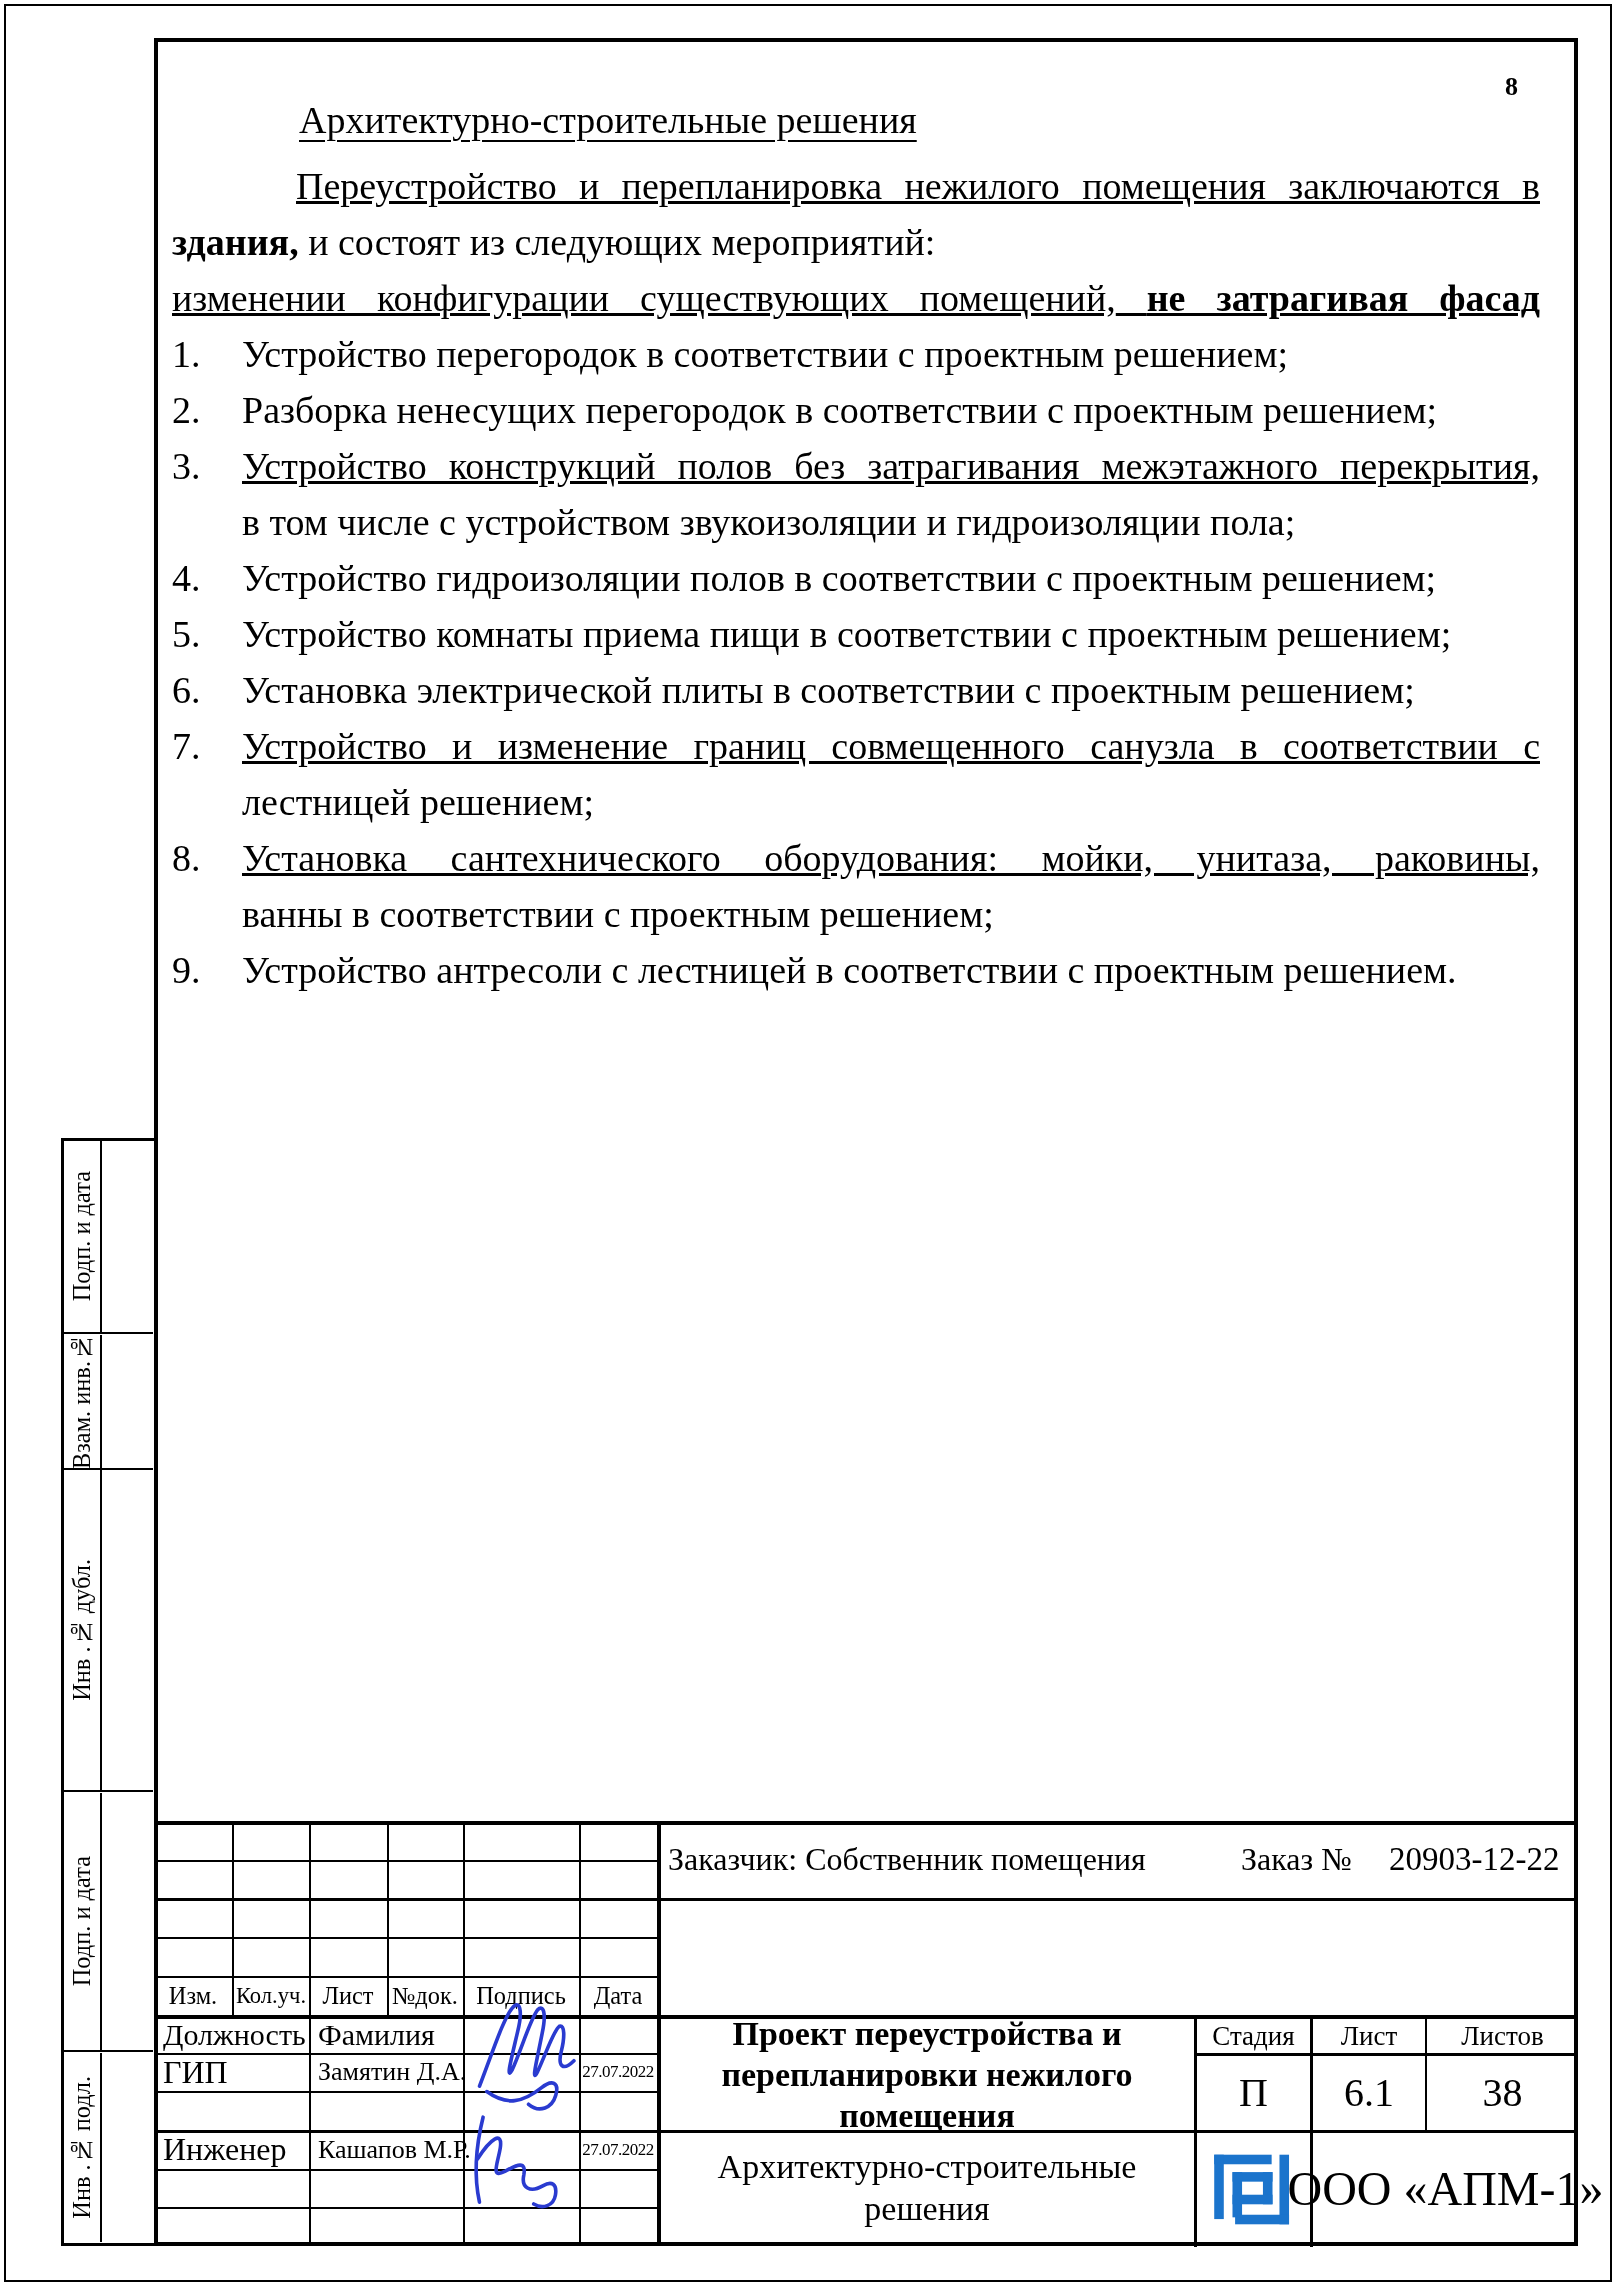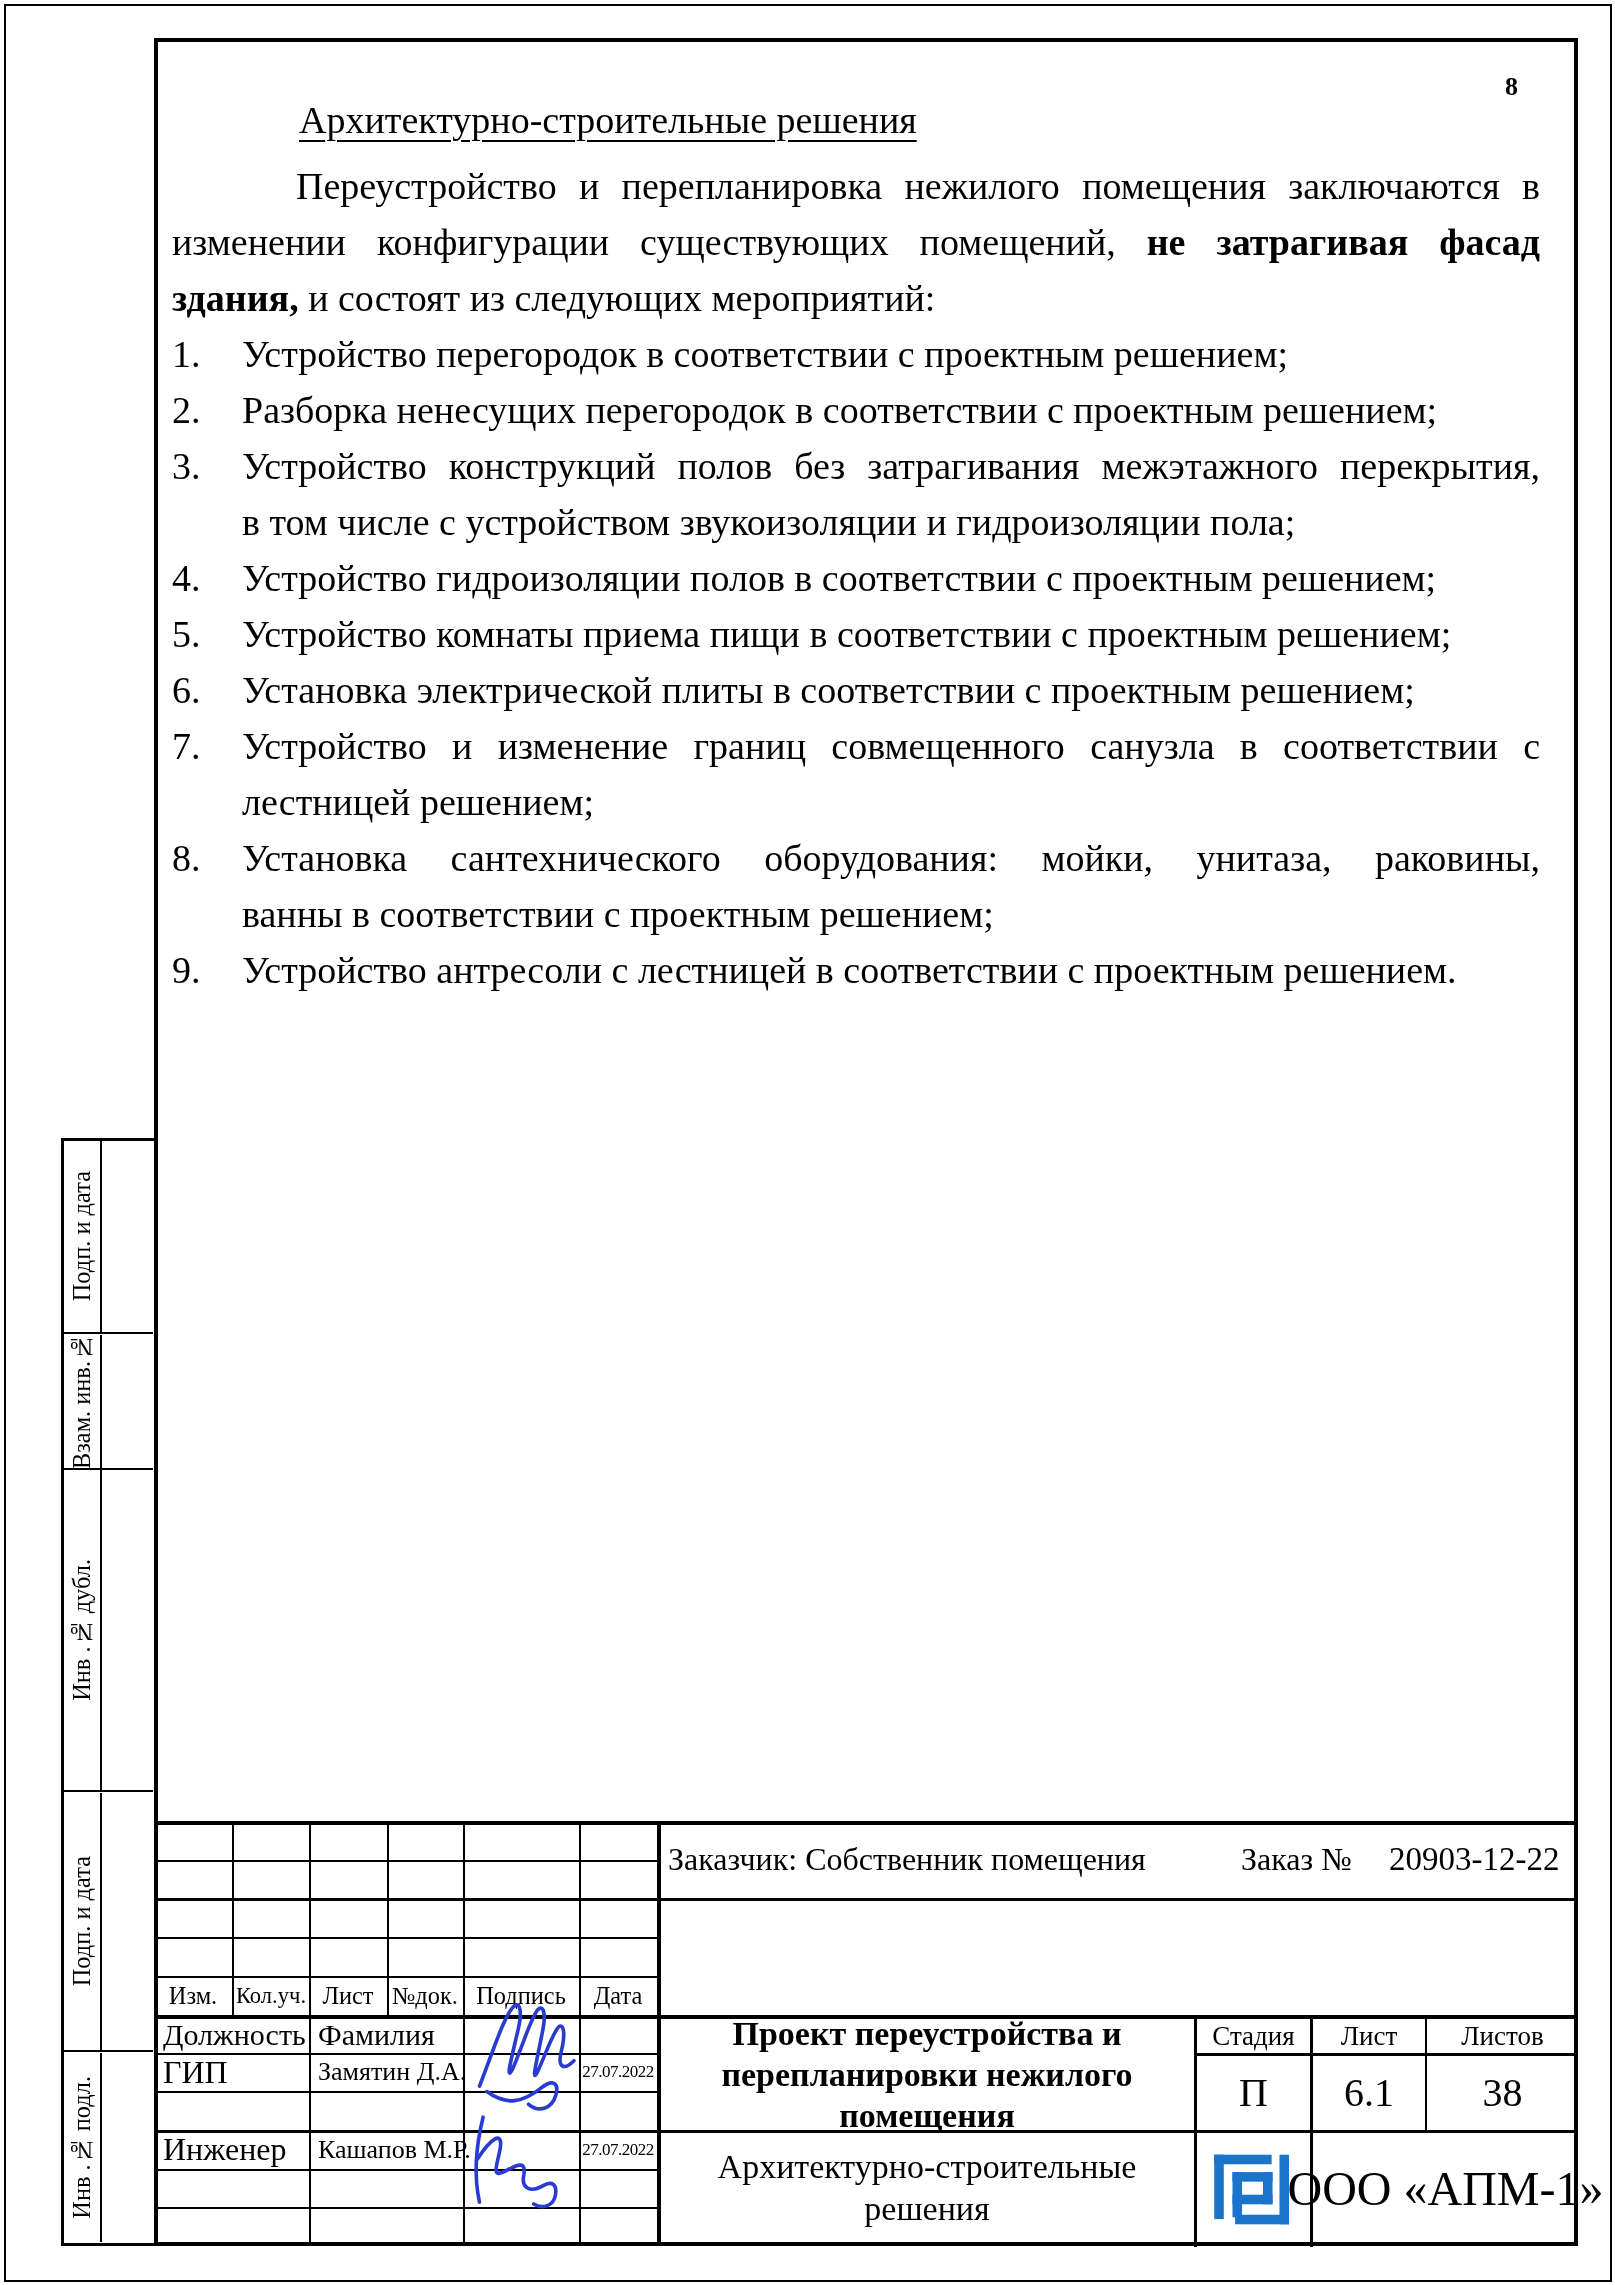--- a/index.html
+++ b/index.html
@@ -9,21 +9,21 @@
   .ln{position:absolute;background:#000;}
   
   .outer-border{left:3.6px;top:3.6px;width:1608px;height:2278px;border:2.7px solid #000;}
   .frame{left:154px;top:38px;width:1424px;height:2208px;border:4.5px solid #000;}
   
   .page-number{left:1505px;top:72px;font-size:26px;font-weight:bold;line-height:29px;}
   .doc-title{left:299px;top:98px;font-size:38px;line-height:45px;white-space:nowrap;}
   .doc-title span{text-decoration:underline;text-underline-offset:7.2px;text-decoration-thickness:1.8px;}
   .flow{left:172px;top:158px;width:1368px;}
   .line{height:56px;line-height:56px;font-size:38px;white-space:nowrap;}
-  .jfy{text-align:justify;text-align-last:justify;white-space:normal;}
+  .jfy{text-align:justify;text-align-last:justify;white-space:normal;text-decoration:underline;}
   .ind{text-indent:124px;}
   .li{position:relative;padding-left:70px;}
   .num{position:absolute;left:0;top:0;height:56px;line-height:56px;font-size:38px;}
   
   .sidecol{left:61px;top:1138px;width:96px;height:1108px;border:3.6px solid #000;}
   .side-sec{position:absolute;left:0;width:89px;display:flex;}
   .side-sec.bb{border-bottom:2.7px solid #000;}
   .side-label{width:36px;border-right:2.7px solid #000;display:flex;align-items:center;justify-content:center;}
   .side-label span{writing-mode:vertical-rl;transform:rotate(180deg);font-size:24.4px;white-space:nowrap;}
   .side-blank{flex:1;}
@@ -42,22 +42,22 @@
 
   <div class="abs outer-border"></div>
   <div class="abs frame"></div>
 
   <div class="abs page-number">8</div>
 
   <div class="abs doc-title"><span>Архитектурно-строительные решения</span></div>
 
   <div class="abs flow">
     <div class="line jfy ind"><span>Переустройство и перепланировка нежилого помещения заключаются в</span></div>
+    <div class="line"><b>здания,</b> <span>и состоят из следующих мероприятий:</span></div>
     <div class="line jfy"><span>изменении конфигурации существующих помещений,</span> <b>не затрагивая фасад</b></div>
-    <div class="line"><b>здания,</b> <span>и состоят из следующих мероприятий:</span></div>
 
     <div class="li">
       <span class="num">1.</span>
       <div class="line">Устройство перегородок в соответствии с проектным решением;</div>
     </div>
     <div class="li">
       <span class="num">2.</span>
       <div class="line">Разборка ненесущих перегородок в соответствии с проектным решением;</div>
     </div>
     <div class="li">

